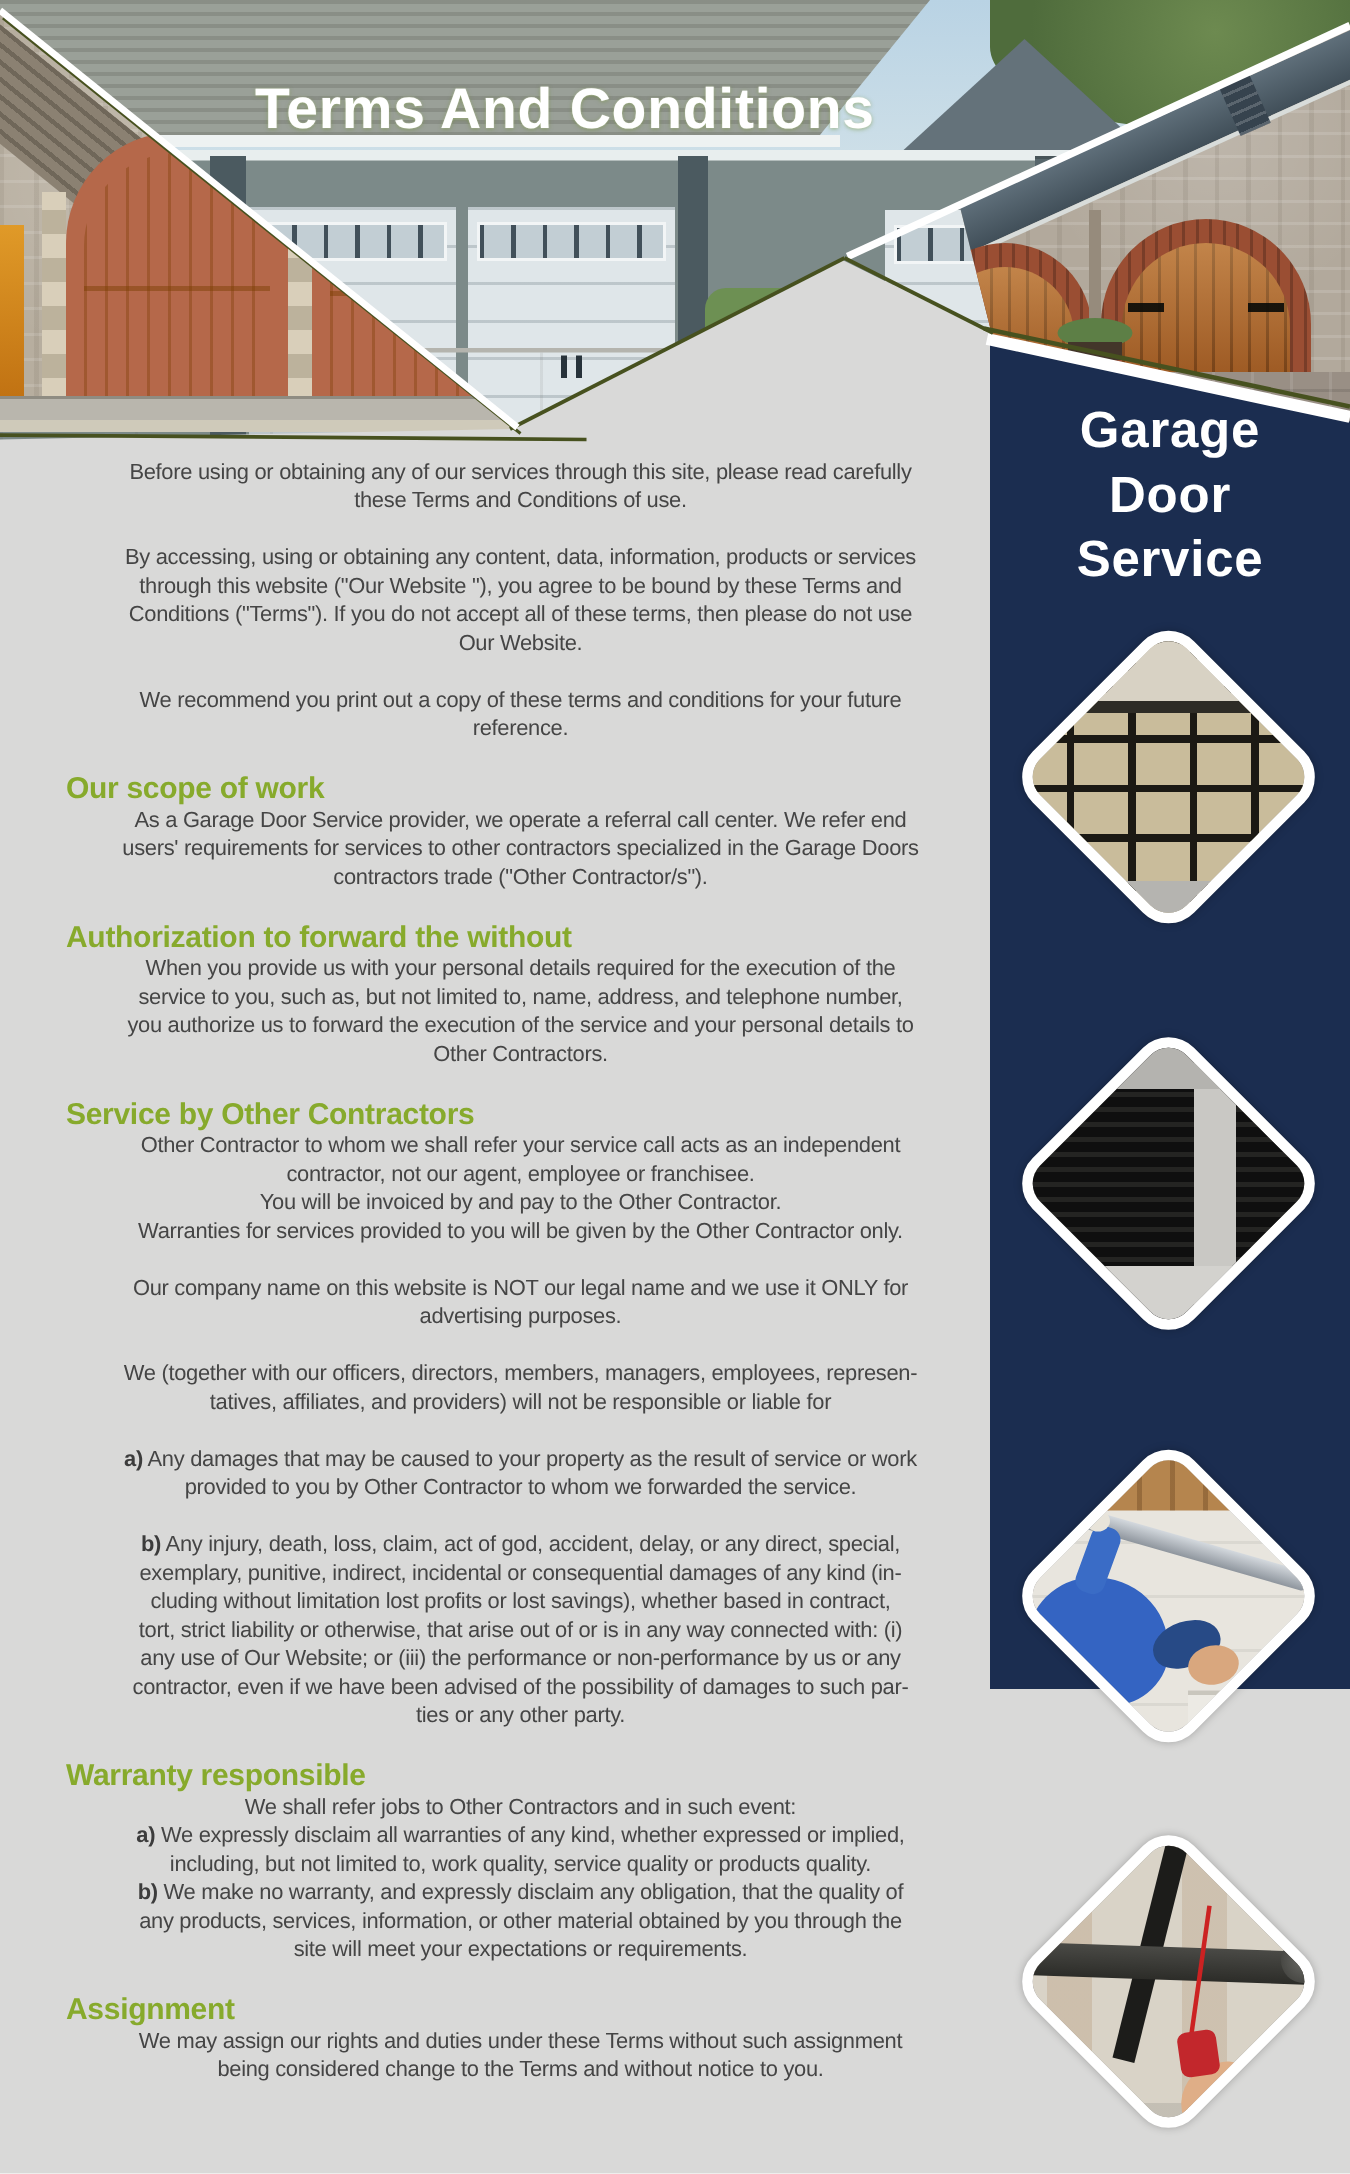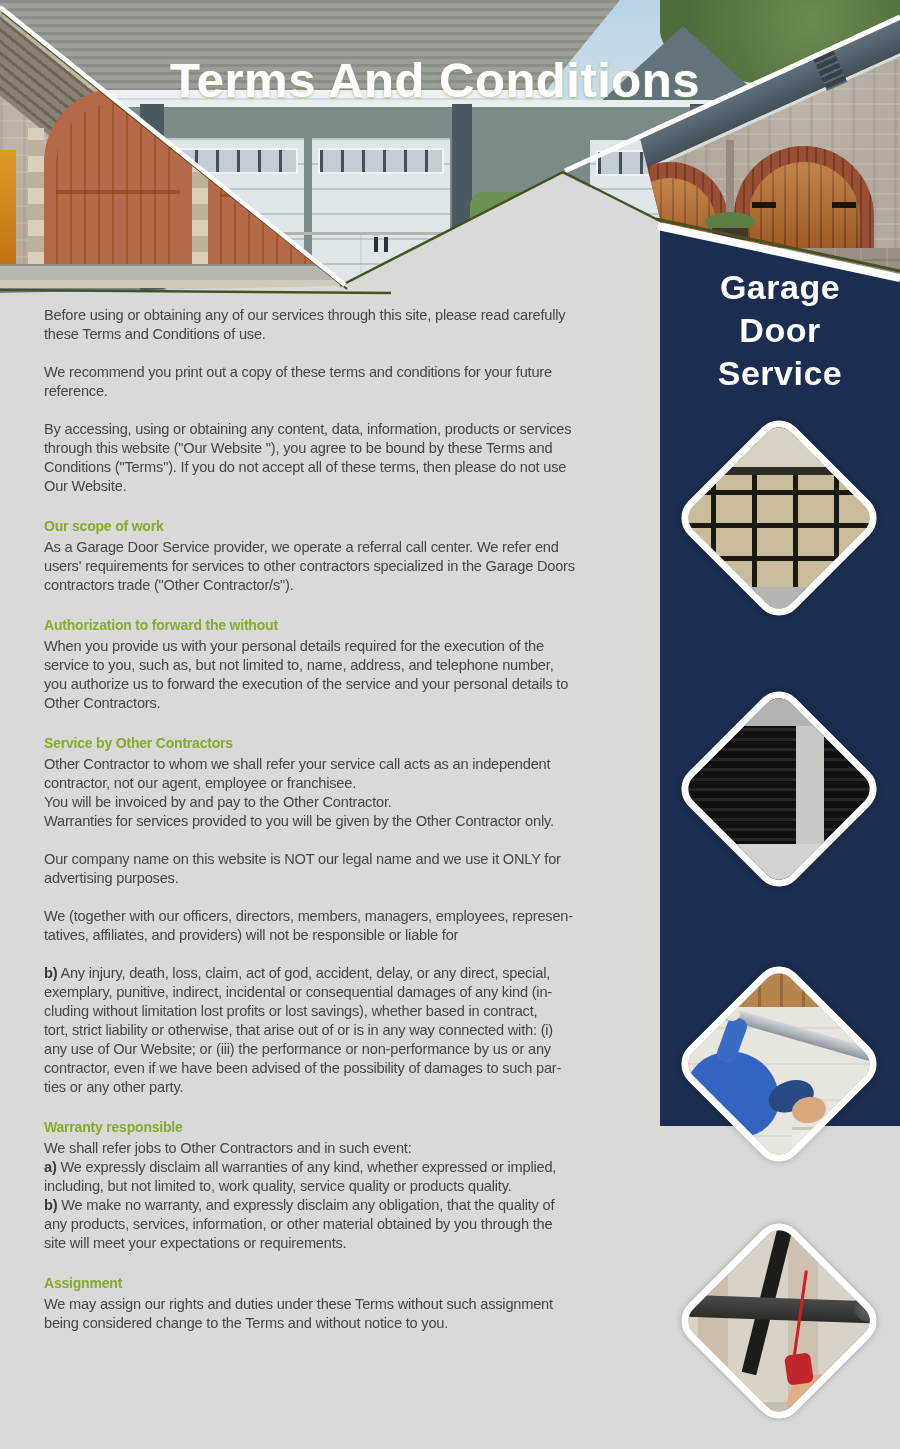--- a/index.html
+++ b/index.html
@@ -144,28 +144,28 @@
   .d4-brk{left:58px;top:4px;width:120px;height:10px;background:#222220;transform:rotate(4deg);}
   .d4-cord{left:128px;top:58px;width:3px;height:98px;background:#c22;transform:rotate(8deg);}
   .d4-handle{left:116px;top:142px;width:26px;height:30px;background:#c2272c;border-radius:6px;transform:rotate(-8deg);}
   .d4-hand{left:118px;top:164px;width:54px;height:56px;background:#dfae87;border-radius:50% 40% 45% 55%;transform:rotate(-20deg);}
   .d4-forearm{left:150px;top:192px;width:42px;height:62px;background:#d8a67f;border-radius:16px;transform:rotate(-35deg);}
 
   
   .hero-lines{position:absolute;left:0;top:0;z-index:6;pointer-events:none;}
 
   
-  .hero-title{left:170px;top:52px;z-index:7;color:#fff;font-size:49px;font-weight:700;letter-spacing:.5px;
+  .hero-title{left:170px;top:52px;z-index:7;color:#fff;font-size:38px;font-weight:700;letter-spacing:.5px;
     white-space:nowrap;text-shadow:0 1px 3px rgba(110,140,50,.55),0 0 1px rgba(255,255,255,.7);}
 
   
   .content-text{left:44px;top:300px;width:606px;z-index:8;padding-top:6px;}
-  .para{margin:0 0 19px;font-size:14.6px;line-height:19px;color:#454545;letter-spacing:-.2px;}
+  .para{margin:0 0 19px;font-size:14.6px;line-height:19px;color:#454545;letter-spacing:-.2px;text-align:center;}
   .para b{color:#3c3c3c;}
-  .sec-h{margin:21px 0 2px;font-size:14px;line-height:19px;font-weight:700;color:#87aa2c;letter-spacing:-.2px;}
+  .sec-h{margin:21px 0 2px;font-size:20px;line-height:19px;font-weight:700;color:#87aa2c;letter-spacing:-.2px;}
 </style>
 </head>
 <body>
 
 <div id="page">
 
   <div class="abs hero-center">
     <div class="abs hc-sky"></div>
     <div class="abs hc-tree"></div>
     <div class="abs hc-roof"></div>
@@ -271,30 +271,31 @@
     <line x1="563" y1="172" x2="662" y2="222" stroke="#47511f" stroke-width="2.5"></line>
     <line x1="2" y1="12" x2="347" y2="289" stroke="#47511f" stroke-width="2"></line>
     <line x1="0" y1="7" x2="345" y2="285" stroke="#ffffff" stroke-width="4.5"></line>
     <line x1="0" y1="290" x2="391" y2="293" stroke="#47511f" stroke-width="2.5"></line>
   </svg>
 
   <div class="abs hero-title">Terms And Conditions</div>
 
   <div class="abs content-text" id="content-text">
       <p class="para">Before using or obtaining any of our services through this site, please read carefully<br>these Terms and Conditions of use.</p>
+      <p class="para">By accessing, using or obtaining any content, data, information, products or services<br>through this website ("Our Website "), you agree to be bound by these Terms and<br>Conditions ("Terms"). If you do not accept all of these terms, then please do not use<br>Our Website.</p>
       <p class="para">We recommend you print out a copy of these terms and conditions for your future<br>reference.</p>
-      <p class="para">By accessing, using or obtaining any content, data, information, products or services<br>through this website ("Our Website "), you agree to be bound by these Terms and<br>Conditions ("Terms"). If you do not accept all of these terms, then please do not use<br>Our Website.</p>
       <h3 class="sec-h">Our scope of work</h3>
       <p class="para">As a Garage Door Service provider, we operate a referral call center. We refer end<br>users' requirements for services to other contractors specialized in the Garage Doors<br>contractors trade ("Other Contractor/s").</p>
       <h3 class="sec-h">Authorization to forward the without</h3>
       <p class="para">When you provide us with your personal details required for the execution of the<br>service to you, such as, but not limited to, name, address, and telephone number,<br>you authorize us to forward the execution of the service and your personal details to<br>Other Contractors.</p>
       <h3 class="sec-h">Service by Other Contractors</h3>
       <p class="para">Other Contractor to whom we shall refer your service call acts as an independent<br>contractor, not our agent, employee or franchisee.<br>You will be invoiced by and pay to the Other Contractor.<br>Warranties for services provided to you will be given by the Other Contractor only.</p>
       <p class="para">Our company name on this website is NOT our legal name and we use it ONLY for<br>advertising purposes.</p>
       <p class="para">We (together with our officers, directors, members, managers, employees, represen-<br>tatives, affiliates, and providers) will not be responsible or liable for</p>
+      <p class="para"><b>a)</b> Any damages that may be caused to your property as the result of service or work<br>provided to you by Other Contractor to whom we forwarded the service.</p>
       <p class="para"><b>b)</b> Any injury, death, loss, claim, act of god, accident, delay, or any direct, special,<br>exemplary, punitive, indirect, incidental or consequential damages of any kind (in-<br>cluding without limitation lost profits or lost savings), whether based in contract,<br>tort, strict liability or otherwise, that arise out of or is in any way connected with: (i)<br>any use of Our Website; or (iii) the performance or non-performance by us or any<br>contractor, even if we have been advised of the possibility of damages to such par-<br>ties or any other party.</p>
       <h3 class="sec-h">Warranty responsible</h3>
       <p class="para">We shall refer jobs to Other Contractors and in such event:<br><b>a)</b> We expressly disclaim all warranties of any kind, whether expressed or implied,<br>including, but not limited to, work quality, service quality or products quality.<br><b>b)</b> We make no warranty, and expressly disclaim any obligation, that the quality of<br>any products, services, information, or other material obtained by you through the<br>site will meet your expectations or requirements.</p>
       <h3 class="sec-h">Assignment</h3>
       <p class="para">We may assign our rights and duties under these Terms without such assignment<br>being considered change to the Terms and without notice to you.</p>
     </div>
 
 </div>
 
 </body></html>

